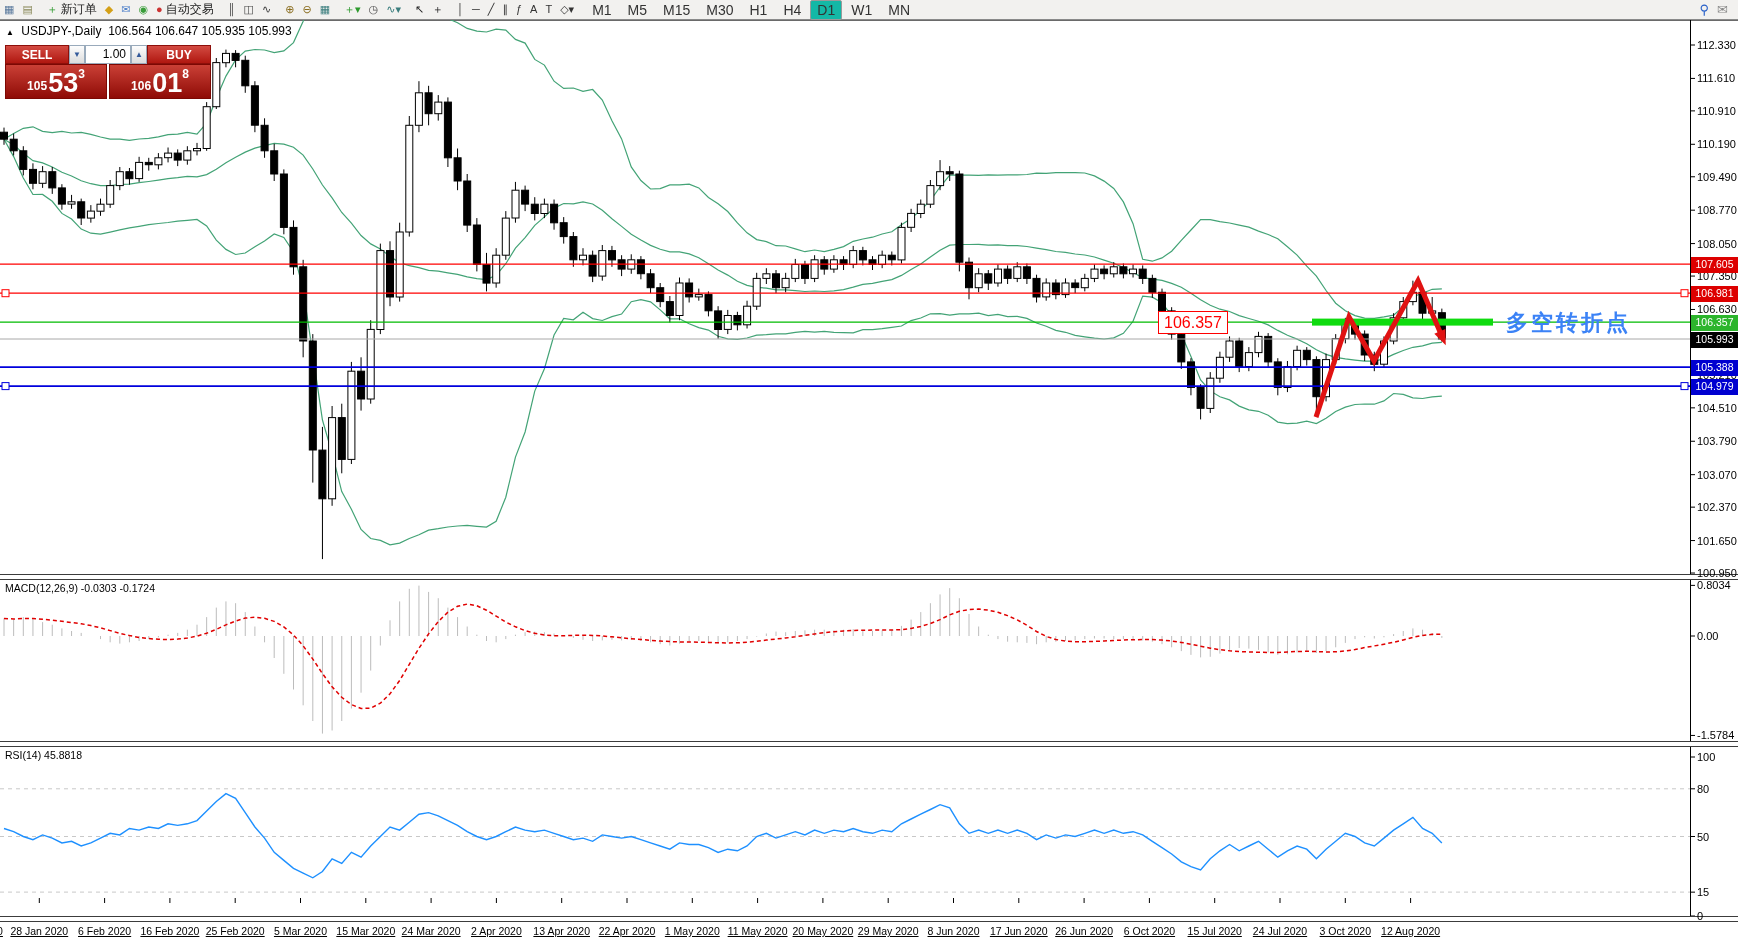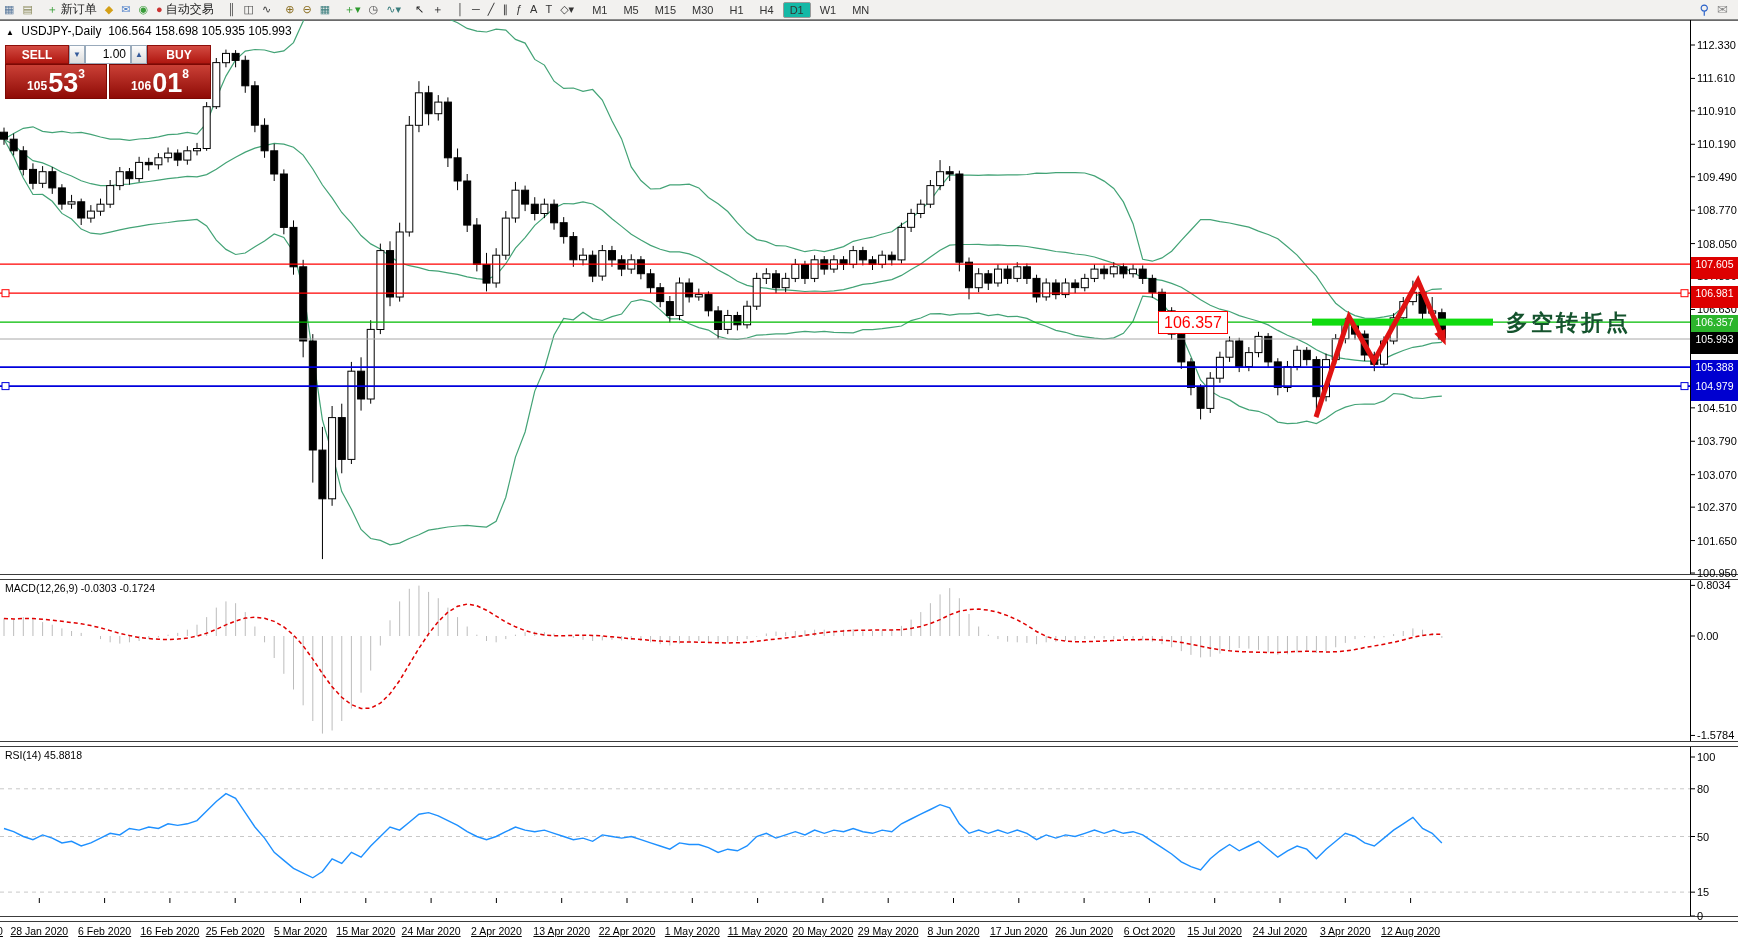--- a/index.html
+++ b/index.html
@@ -4,34 +4,34 @@
 <style>
   html,body{margin:0;padding:0;background:#fff;font-family:"Liberation Sans",sans-serif;}
   #app{position:relative;width:1738px;height:941px;overflow:hidden;background:#fff;}
   
   #toolbar{position:absolute;left:0;top:0;width:1738px;height:19px;background:#f2f1ef;
            border-bottom:1px solid #8a8a8a;display:flex;align-items:center;font-size:11px;}
   .tb-item{display:inline-flex;align-items:center;height:17px;padding:0 4px;cursor:default;color:#444;}
   .tb-item .glyph{font-size:11px;line-height:17px;}
   .tb-item .tb-label{margin-left:3px;font-size:12px;color:#222;}
   .tb-sep{width:1px;height:14px;background:#c9c9c9;margin:0 3px;}
-  .tf-btn{display:inline-block;padding:1px 6px;margin:0 1px;font-size:11px;color:#333;border:1px solid transparent;}
+  .tf-btn{display:inline-block;padding:1px 6px;margin:0 1px;font-size:14px;color:#333;border:1px solid transparent;}
   .tf-btn.active{background:#14b8a6;border:1px solid #9a9a9a;border-radius:2px;}
   #tb-right{margin-left:auto;display:flex;align-items:center;padding-right:6px;}
   
   #chart-window{position:absolute;left:0;top:20px;width:1738px;height:921px;background:#fff;border-top:1px solid #6a6a6a;}
   #title-line{position:absolute;left:6px;top:3px;font-size:12px;color:#000;z-index:30;}
   #title-line .tri{font-size:8px;margin-right:4px;}
   
   .pane-sep{position:absolute;left:0;width:1738px;height:4px;background:#fff;
             border-top:1px solid #3c3c3c;border-bottom:1px solid #3c3c3c;z-index:25;}
   #axis-vline{position:absolute;left:1690px;top:20px;width:1px;height:898px;background:#000;z-index:24;}
   
   .tick-label{position:absolute;left:1697px;font-size:11px;color:#000;z-index:26;}
-  .badge{position:absolute;left:1691px;width:47px;height:22px;line-height:14px;text-align:center;
+  .badge{position:absolute;left:1691px;width:47px;height:16px;line-height:14px;text-align:center;
          font-size:10.5px;color:#fff;z-index:27;}
   .date-label{position:absolute;top:925px;font-size:10.5px;color:#000;white-space:nowrap;z-index:26;text-decoration:underline;}
   .pane-label{position:absolute;font-size:10.5px;color:#000;z-index:26;}
   
   #ocp{position:absolute;left:5px;top:24px;width:206px;height:54px;z-index:40;font-family:"Liberation Sans",sans-serif;}
   #ocp-row1{position:absolute;left:0;top:0;width:206px;height:19px;display:flex;}
   .ocp-btn{height:19px;line-height:19px;text-align:center;color:#fff;font-size:12px;font-weight:bold;
            background:linear-gradient(#d34b42,#b01710);border:1px solid #8d0f0a;box-sizing:border-box;}
   #ocp-sell-btn{width:64px;}
   #ocp-buy-btn{width:64px;}
@@ -41,21 +41,21 @@
            font-size:12px;text-align:right;padding-right:4px;line-height:17px;color:#000;}
   #ocp-row2{position:absolute;left:0;top:19px;width:206px;height:35px;display:flex;gap:2px;}
   .price-tile{flex:1;background:linear-gradient(#ca4036,#8f0b06);border:1px solid #7c0803;color:#fff;
               display:flex;align-items:flex-end;justify-content:center;padding-bottom:2px;box-sizing:border-box;}
   .price-small{font-size:12px;font-weight:bold;margin:0 1px 3px 0;}
   .price-big{font-size:27px;font-weight:bold;line-height:26px;}
   .price-sup{font-size:12px;font-weight:bold;align-self:flex-start;margin-top:2px;}
   
   #price-tag{position:absolute;border:1px solid #ff0000;background:#fff;color:#ff0000;
              font-size:16px;padding:0 5px;line-height:21px;z-index:22;}
-  #cn-note{position:absolute;color:#14532d;font-size:22px;font-weight:bold;letter-spacing:3px;z-index:22;}
+  #cn-note{position:absolute;color:#3b82f6;font-size:22px;font-weight:bold;letter-spacing:3px;z-index:22;}
   svg{position:absolute;left:0;top:0;z-index:10;pointer-events:none;}
 </style>
 </head>
 <body>
 
 <div id="app">
 
   <div id="toolbar">
     <span id="tb-items"><span class="tb-item">
           <span class="glyph" style="color: rgb(91, 122, 157);">▦</span>
@@ -115,21 +115,21 @@
     <span id="tb-timeframes"><span class="tf-btn">M1</span><span class="tf-btn">M5</span><span class="tf-btn">M15</span><span class="tf-btn">M30</span><span class="tf-btn">H1</span><span class="tf-btn">H4</span><span class="tf-btn active">D1</span><span class="tf-btn">W1</span><span class="tf-btn">MN</span></span>
     <span id="tb-right">
         <span class="tb-item" style="color: rgb(42, 98, 201); font-size: 13px;">⚲</span>
         <span class="tb-item" style="color: rgb(138, 138, 138); font-size: 13px;">✉</span>
       </span>
   </div>
 
   <div id="chart-window">
     <div id="title-line">
       <span class="tri">▲</span>
-      <span>USDJPY-,Daily</span>&nbsp;&nbsp;<span>106.564 158.698 105.935 105.993</span>
+      <span>USDJPY-,Daily</span>&nbsp;&nbsp;<span>106.564 106.647 105.935 105.993</span>
     </div>
 
     <div id="ocp">
       <div id="ocp-row1">
         <div id="ocp-sell-btn" class="ocp-btn">SELL</div>
         <div class="spin-btn">▼</div>
         <div id="ocp-vol">1.00</div>
         <div class="spin-btn">▲</div>
         <div id="ocp-buy-btn" class="ocp-btn">BUY</div>
       </div>
@@ -203,21 +203,21 @@
       <div class="date-label" style="left: 692.3px; transform: translateX(-50%);">1 May 2020</div>
       <div class="date-label" style="left: 757.6px; transform: translateX(-50%);">11 May 2020</div>
       <div class="date-label" style="left: 822.9px; transform: translateX(-50%);">20 May 2020</div>
       <div class="date-label" style="left: 888.2px; transform: translateX(-50%);">29 May 2020</div>
       <div class="date-label" style="left: 953.5px; transform: translateX(-50%);">8 Jun 2020</div>
       <div class="date-label" style="left: 1018.8px; transform: translateX(-50%);">17 Jun 2020</div>
       <div class="date-label" style="left: 1084.1px; transform: translateX(-50%);">26 Jun 2020</div>
       <div class="date-label" style="left: 1149.4px; transform: translateX(-50%);">6 Oct 2020</div>
       <div class="date-label" style="left: 1214.7px; transform: translateX(-50%);">15 Jul 2020</div>
       <div class="date-label" style="left: 1280px; transform: translateX(-50%);">24 Jul 2020</div>
-      <div class="date-label" style="left: 1345.3px; transform: translateX(-50%);">3 Apr 2020</div>
+      <div class="date-label" style="left: 1345.3px; transform: translateX(-50%);">3 Oct 2020</div>
       <div class="date-label" style="left: 1410.6px; transform: translateX(-50%);">12 Aug 2020</div>
     </div>
 
   <svg id="chart-svg" width="1738" height="941" viewBox="0 0 1738 941" style="clip-path: polygon(0px 20px, 1738px 20px, 1738px 941px, 0px 941px);">
       <defs>
         <marker id="arr" markerUnits="userSpaceOnUse" markerWidth="18" markerHeight="18" refX="9" refY="9" orient="auto">
           <path d="M1,3 L16,9 L1,15 Z" fill="#e01212"></path>
         </marker>
       </defs>
       <g>

